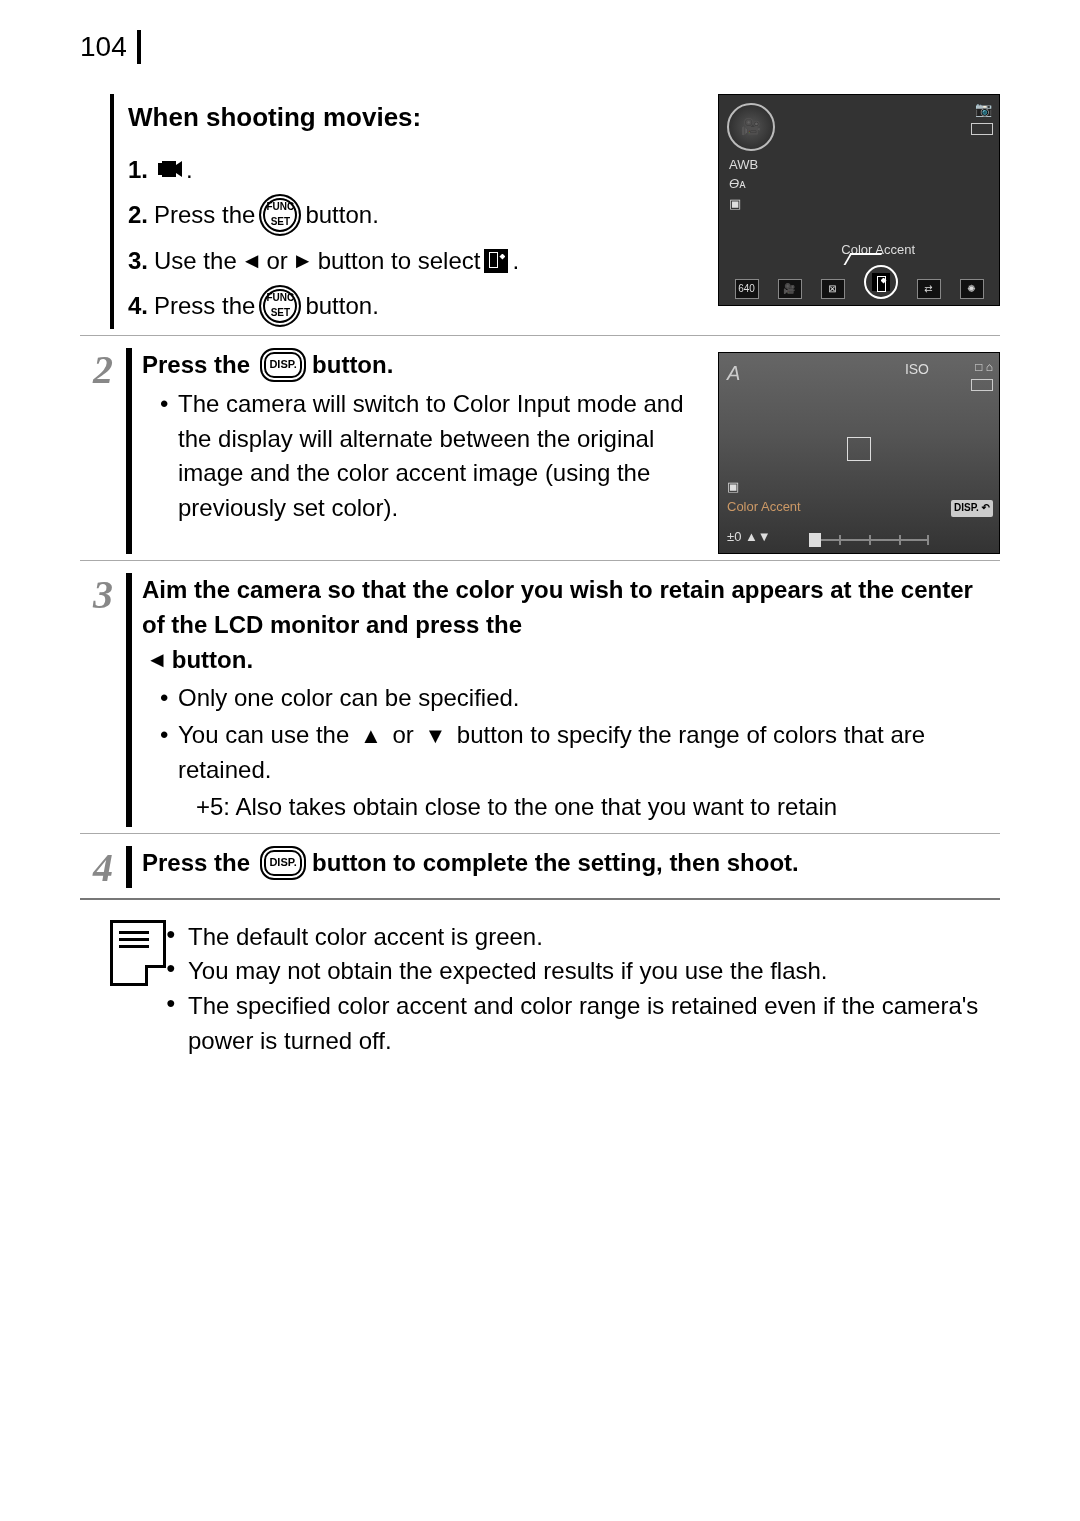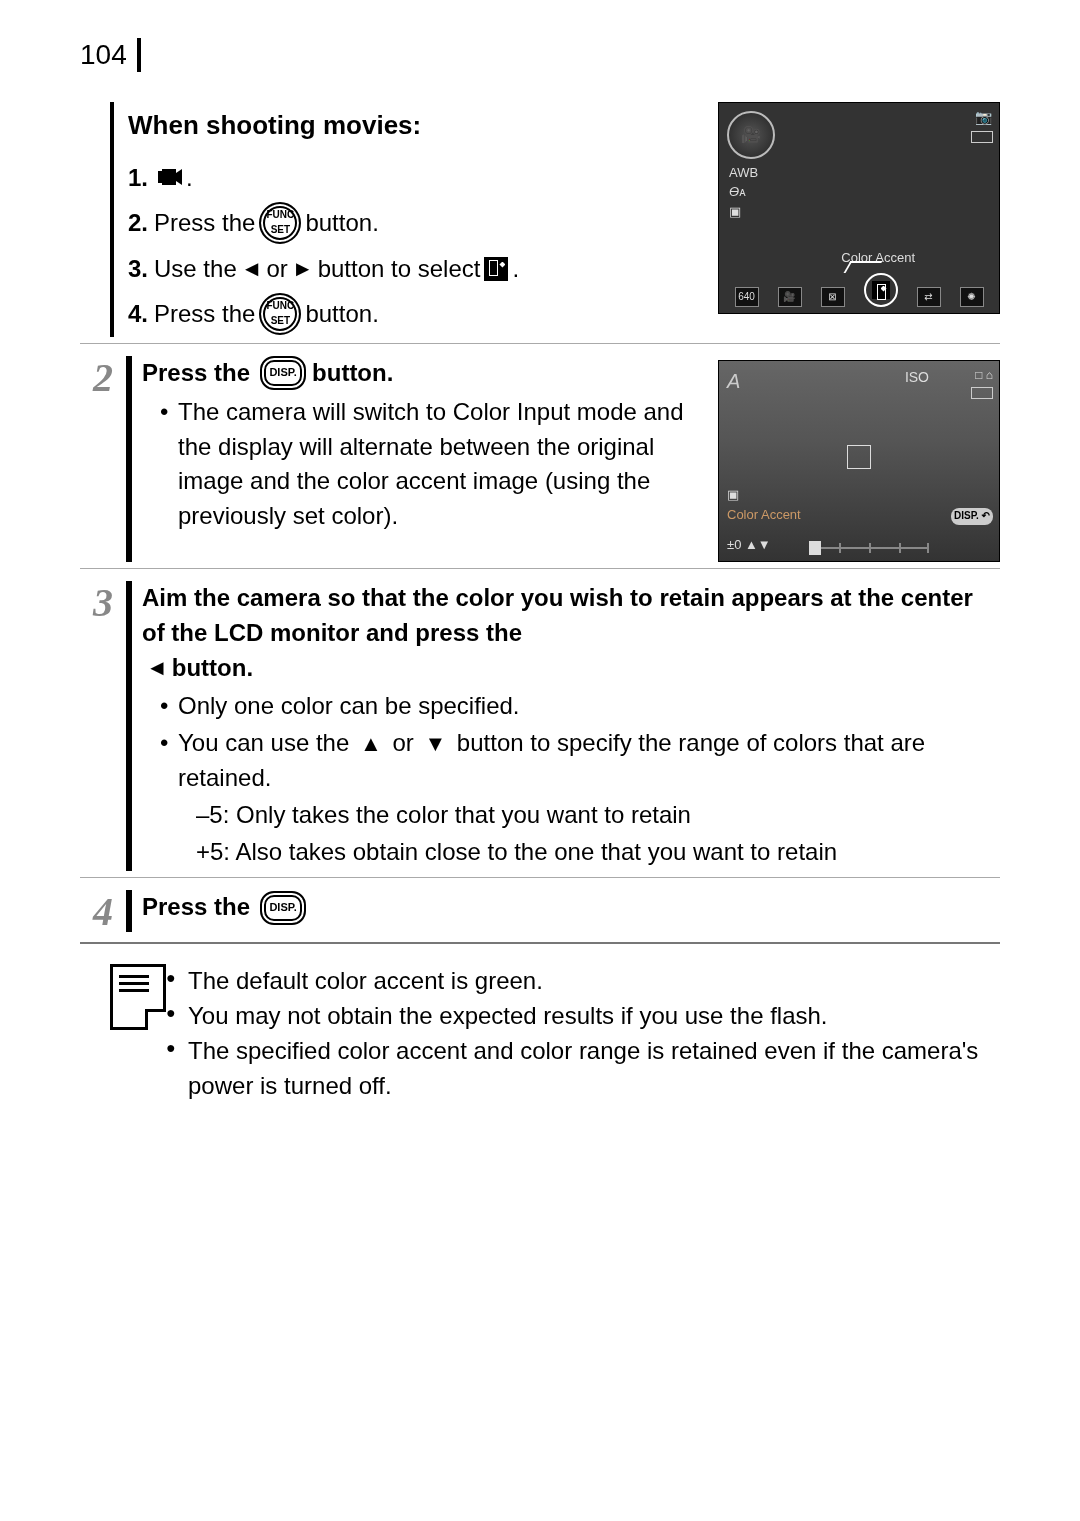--- a/index.html
+++ b/index.html
@@ -1,16 +1,16 @@
 <!DOCTYPE html>
 <html><head>
 <meta charset="utf-8">
 <style>
 html,body{margin:0;padding:0;background:#fff;font-family:Arial,Helvetica,sans-serif;color:#000}
-.page{width:1080px;margin:8px auto;padding:30px 80px 60px 80px;box-sizing:border-box}
+.page{width:1080px;margin:0 auto;padding:30px 80px 60px 80px;box-sizing:border-box}
 .page-num-row{display:flex;align-items:stretch;margin-bottom:30px}
 .page-num{font-size:28px;padding-right:10px;line-height:1.2;display:flex;align-items:center}
 .vbar{width:4px;background:#000}
 .hr{border:none;border-top:1px solid #aaa;margin:6px 0 12px 0}
 .hr2{border:none;border-top:2px solid #777;margin:10px 0}
 
 .section1{display:flex;gap:20px;align-items:flex-start;padding-left:48px;position:relative}
 .section1::before{content:"";position:absolute;left:30px;top:0;bottom:0;width:4px;background:#000}
 .section1-text{flex:1}
 .subhead{font-size:26px;font-weight:bold;margin:8px 0 14px 0}
@@ -65,21 +65,21 @@
 .screen .sel-ring{width:30px;height:30px;border:2px solid #fff;border-radius:50%;display:flex;align-items:center;justify-content:center}
 .screen .ptr{position:absolute;width:30px;height:10px}
 .screen .ptr.l{bottom:40px;right:120px;border-top:2px solid #fff;border-left:2px solid #fff;transform:skewX(-30deg)}
 
 .screen2{width:280px;height:200px;background:linear-gradient(#666,#555 40%,#333);position:relative;border:1px solid #000;flex:0 0 auto;color:#ddd;font-family:Verdana,sans-serif;font-size:13px;margin-top:4px}
 .screen2 .tl{position:absolute;top:6px;left:8px;font-size:20px;font-style:italic;color:#ccc}
 .screen2 .tr{position:absolute;top:6px;right:6px;font-size:12px}
 .screen2 .tr2{position:absolute;top:26px;right:6px;width:20px;height:10px;border:1px solid #ccc}
 .screen2 .center-sq{position:absolute;top:84px;left:128px;width:22px;height:22px;border:1px solid #ddd}
 .screen2 .lbl{position:absolute;bottom:36px;left:8px;color:#c96}
-.screen2 .disp-badge{position:absolute;bottom:36px;right:6px;background:#ccc;color:#000;font-size:10px;font-weight:bold;padding:1px 3px;border-radius:8px}
+.screen2 .disp-badge{position:absolute;bottom:36px;right:6px;background:#ccc;color:#000;font-size:10px;font-weight:bold;padding:1px 3px;border-radius:2px}
 .screen2 .bottom{position:absolute;bottom:6px;left:8px;font-size:13px}
 .screen2 .slider{position:absolute;bottom:6px;left:90px;width:120px;height:14px}
 .screen2 .slider .track{position:absolute;top:6px;left:0;right:0;height:2px;background:#888}
 .screen2 .slider .stop{position:absolute;top:2px;width:2px;height:10px;background:#888}
 .screen2 .slider .ptr{position:absolute;top:0;left:0;width:12px;height:14px;background:#ddd}
 
 .flexrow{display:flex;gap:20px;align-items:flex-start}
 </style>
 </head>
 <body>
@@ -206,37 +206,37 @@
       </div>
       <ul class="bullets">
         <li>Only one color can be specified.</li>
         <li>
           <span>You can use the </span>
           <span class="arrow">▲</span>
           <span> or </span>
           <span class="arrow">▼</span>
           <span> button to specify the range of colors that are retained.</span>
           <ul class="sublist">
-            <li>–5:  Only takes the color that you want to retain</li>
             <li>+5:  Also takes obtain close to the one that you want to retain</li>
           </ul>
         </li>
       </ul>
     </div>
   </div>
 
   <hr class="hr">
 
   <div class="step-row">
     <div class="step-num">4</div>
     <div class="step-bar"></div>
     <div class="step-content">
       <div class="step-title">
         <span class="txt">Press the </span>
         <span class="ico disp"></span>
+        <span class="txt"> button to complete the setting, then shoot.</span>
       </div>
     </div>
   </div>
 
   <hr class="hr2">
 
   <div class="notebox">
     <div class="note-icon">
       <div class="lines">
           <div></div>

